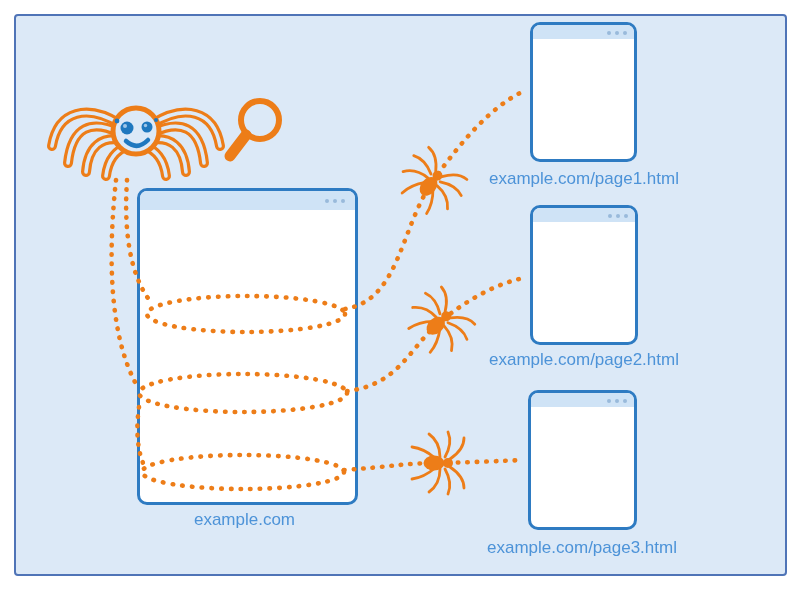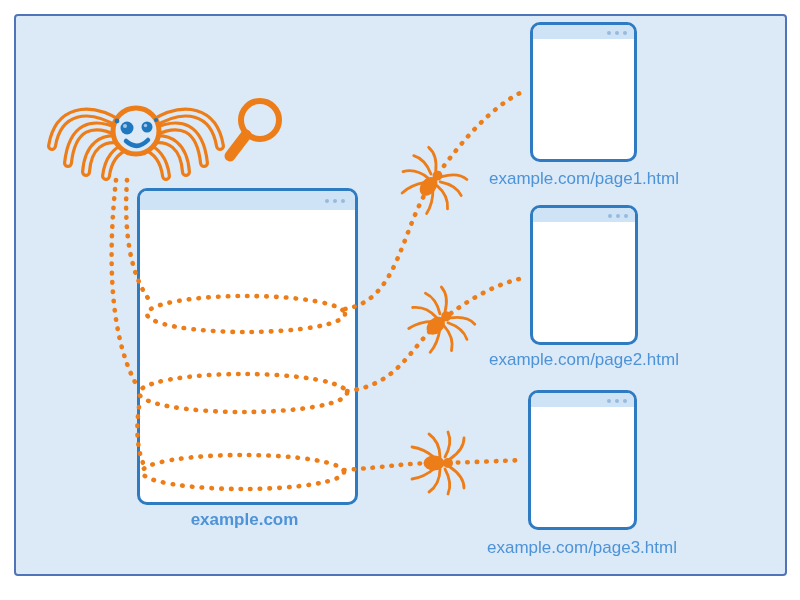--- a/index.html
+++ b/index.html
@@ -53,21 +53,21 @@
   <div class="ph-line" style="left:215px;top:364px;width:125px;height:5px;"></div>
 
   <div class="crawl-link" style="left:145px;top:384px;width:200px;">example.com/page2.html</div>
 
   <div class="ph-line" style="left:157px;top:419px;width:183px;height:5px;"></div>
   <div class="ph-line" style="left:157px;top:431px;width:183px;height:5px;"></div>
   <div class="ph-line" style="left:157px;top:444px;width:183px;height:5px;"></div>
 
   <div class="crawl-link" style="left:145px;top:463px;width:200px;">example.com/page3.html</div>
 
-  <div class="blue-label" style="left:137px;top:510px;width:215px;font-weight:bold;">example.com</div>
+  <div class="blue-label" style="left:137px;top:510px;width:215px;">example.com</div>
 
   <div class="win" style="left:530px;top:22px;width:101px;height:134px;">
     <div class="chrome" style="height:14px;">
       <div class="dots" style="right:7px;top:6px;">
           <i></i>
           <i></i>
           <i></i>
         </div>
     </div>
   </div>

